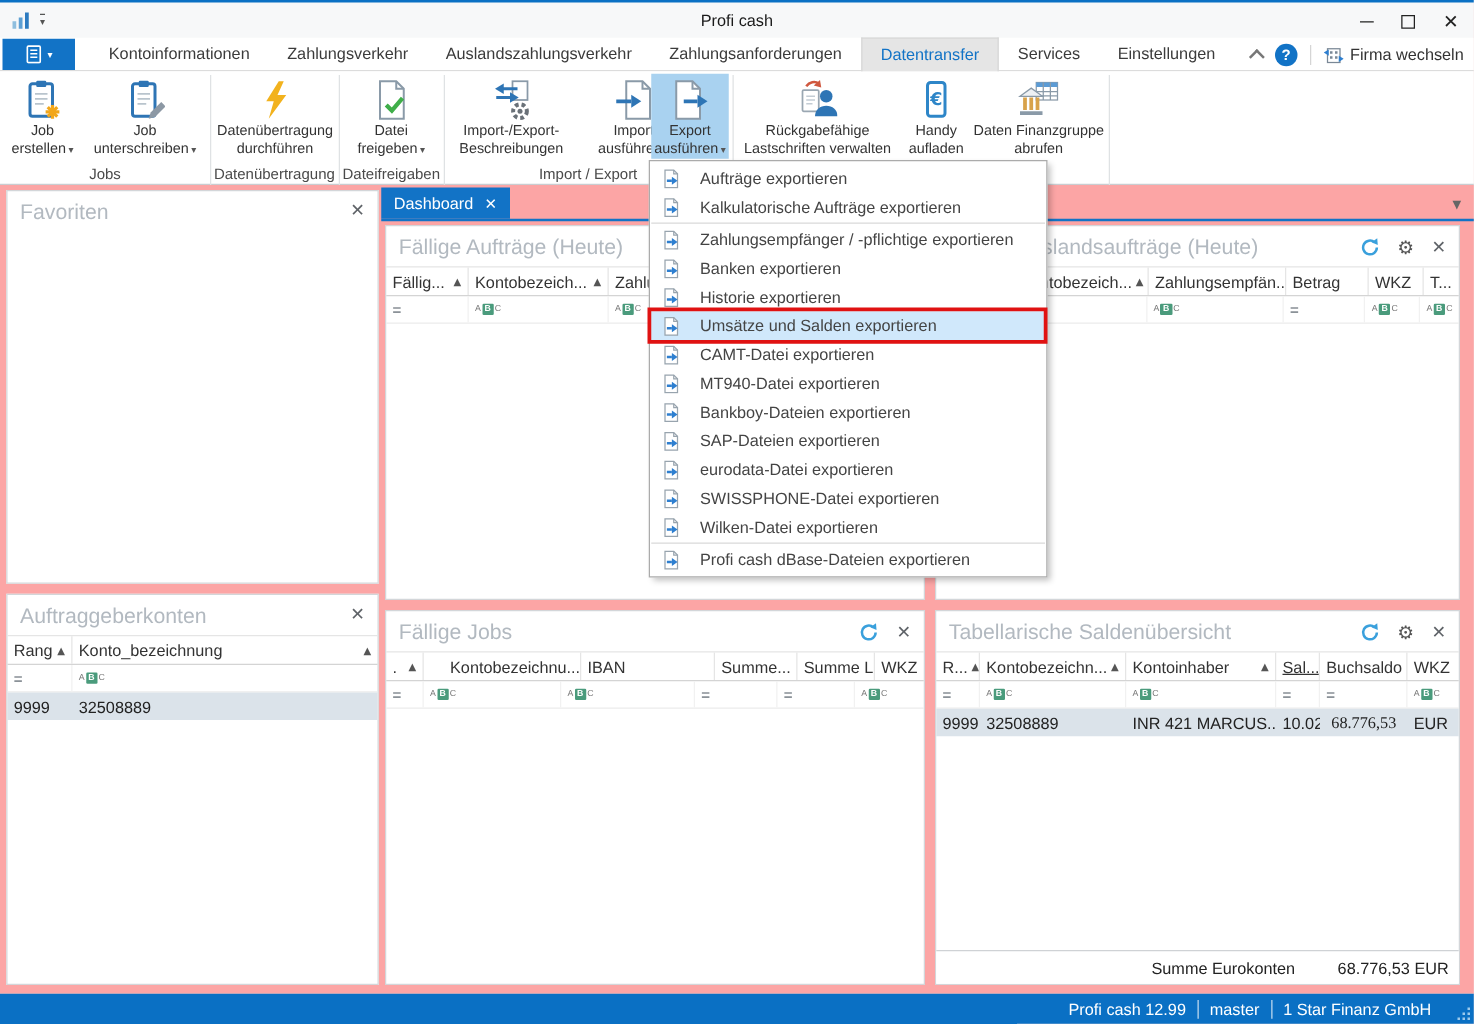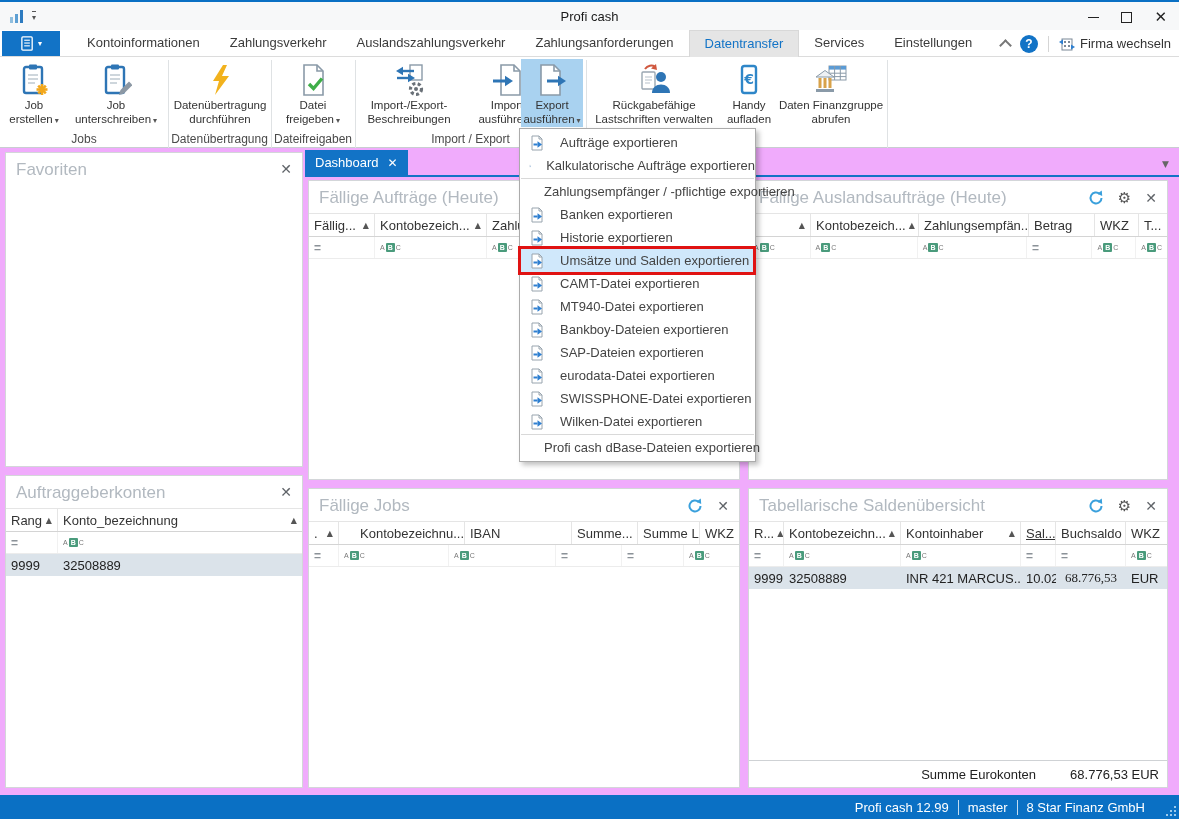--- a/index.html
+++ b/index.html
@@ -44,21 +44,21 @@
           border-bottom:1px solid #c9cdd1;box-sizing:border-box;}
   .rbtn{position:absolute;top:2px;height:68px;text-align:center;font-size:11.5px;color:#333;}
   .rbtn.selected{background:#a9d2f0;}
   .rbtn .ric{height:36px;display:flex;align-items:center;justify-content:center;padding-top:3px;}
   .rbtn .l1,.rbtn .l2{line-height:14px;white-space:nowrap;}
   .rbtn .dcaret{font-size:8px;color:#555;margin-left:2px;}
   .rsep{position:absolute;top:3px;height:88px;width:1px;background:#dfe2e4;}
   .rgl{position:absolute;top:74px;height:16px;font-size:12px;color:#4a4a4a;text-align:center;line-height:16px;}
 
   
-  .client{position:absolute;left:0;top:148px;width:1179px;height:647px;background:#f0abfc;}
+  .client{position:absolute;left:0;top:148px;width:1179px;height:647px;background:#fca5a5;}
   .pnl{position:absolute;background:#fff;border:1px solid #d3d6d9;box-sizing:border-box;}
   .pnl-title{font-size:17px;color:#b2b9c0;padding:7px 10px 5px;white-space:nowrap;overflow:hidden;}
   .pnl-icons{position:absolute;top:9px;right:10px;display:flex;align-items:center;gap:14px;}
   .icon-close{font-size:14px;color:#5f6368;line-height:14px;}
   .icon-gear{font-size:15px;color:#555;line-height:15px;}
 
   .grid-header{display:flex;border-top:1px solid #e5e5e5;border-bottom:1px solid #d4d4d4;height:22px;}
   .gh{display:flex;align-items:center;justify-content:space-between;padding:0 5px;
       border-right:1px solid #e5e5e5;font-size:13px;color:#333;overflow:hidden;white-space:nowrap;box-sizing:border-box;}
   .sort{font-size:8px;color:#555;margin-left:3px;}
@@ -76,21 +76,21 @@
             display:flex;align-items:center;gap:9px;padding:0 10px;font-size:13px;}
   .dash-tab .x{font-size:12px;color:#fff;}
   .dash-line{position:absolute;left:305px;top:27px;right:0;height:2px;background:#1273c6;}
   .dash-caret{position:absolute;right:10px;top:11px;font-size:9px;color:#666;}
 
   .summary{position:absolute;left:0;right:0;bottom:0;height:26px;border-top:1px solid #cfd2d5;
            display:flex;align-items:center;justify-content:flex-end;font-size:13px;color:#222;
            gap:34px;padding:0 8px;background:#fff;}
 
   
-  .dropdown{position:absolute;left:519px;top:128px;width:237px;background:#fff;
+  .dropdown{position:absolute;left:519px;top:128px;width:319px;background:#fff;
             border:1px solid #ababab;box-shadow:3px 3px 5px rgba(0,0,0,.25);z-index:50;
             padding:2px 0;box-sizing:border-box;}
   .mitem{height:23px;display:flex;align-items:center;padding-left:9px;font-size:13px;color:#444;
          position:relative;box-sizing:border-box;white-space:nowrap;}
   .mitem .mlabel{margin-left:15px;}
   .mitem.hl{background:#d0e8fb;}
   .msep{height:1px;background:#d9d9d9;margin:1px 1px;}
   .redbox{position:absolute;left:-2px;width:calc(100% + 3px);height:29px;border:3px solid #e01212;
           box-sizing:border-box;z-index:60;pointer-events:none;}
 
@@ -770,15 +770,15 @@
       <span class="mlabel">Profi cash dBase-Dateien exportieren</span>
     </div>
   <div class="redbox" style="top:117px;"></div>
 </div>
 
 <div class="statusbar">
   <span>Profi cash 12.99</span>
   <span class="sb-sep"></span>
   <span>master</span>
   <span class="sb-sep"></span>
-  <span>8 Star Finanz GmbH</span>
+  <span>1 Star Finanz GmbH</span>
   <span class="grip"></span>
 </div>
 
 </body></html>

